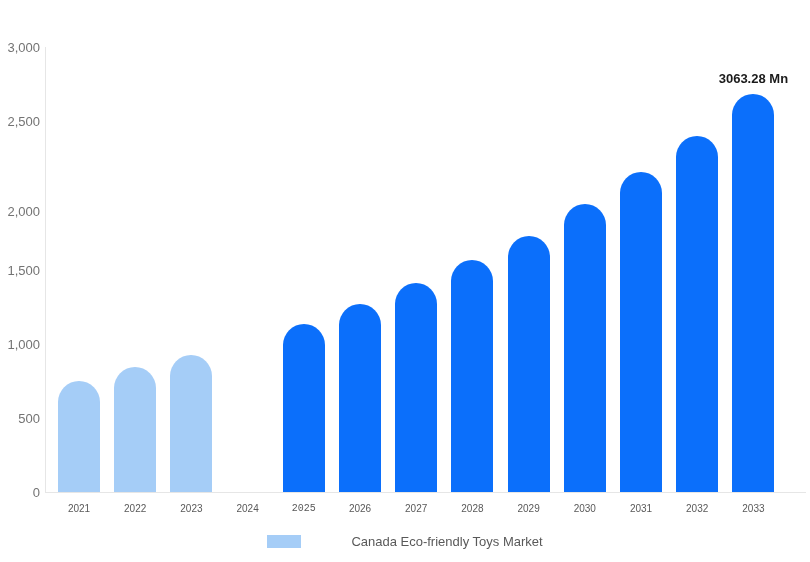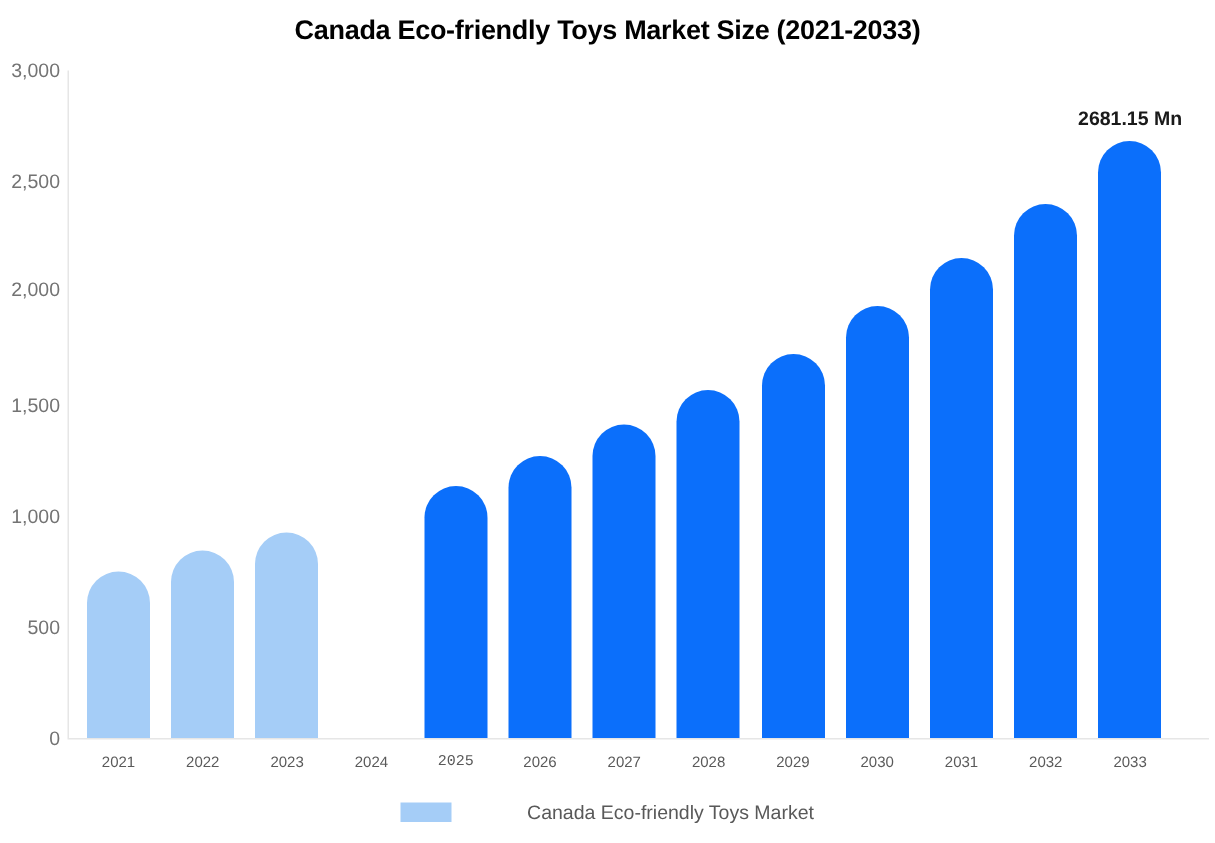--- a/index.html
+++ b/index.html
@@ -119,28 +119,27 @@
     font-size: 13px;
     color: #595959;
     margin-left: 40px;
   }
 </style>
 </head>
 <body>
 
 <div id="chart-root">
 
-  <div class="chart-title">Canada Eco-friendly Toys Market Size (2021-2033)</div>
 
   <div class="y-axis" id="y-axis">
       <div class="y-tick" style="top: 492px;">0</div>
       <div class="y-tick" style="top: 417.833px;">500</div>
       <div class="y-tick" style="top: 343.667px;">1,000</div>
       <div class="y-tick" style="top: 269.5px;">1,500</div>
-      <div class="y-tick" style="top: 193px; margin-left: 24px;">2,000</div>
+      <div class="y-tick" style="top: 211px; margin-left: 24px;">2,000</div>
       <div class="y-tick" style="top: 121.167px;">2,500</div>
       <div class="y-tick" style="top: 47px;">3,000</div>
     </div>
   <div class="axis-line"></div>
   <div class="baseline"></div>
 
   <div class="plot-area" id="plot-area">
       <div class="bar-group" style="left: 12px; height: 445px;">
         <div class="bar" style="height: 110.953px; background: rgb(165, 205, 247);"></div>
       </div>
@@ -169,21 +168,21 @@
         <div class="bar" style="height: 288.063px; background: rgb(11, 111, 251);"></div>
       </div>
       <div class="bar-group" style="left: 574px; height: 445px;">
         <div class="bar" style="height: 319.955px; background: rgb(11, 111, 251);"></div>
       </div>
       <div class="bar-group" style="left: 630.2px; height: 445px;">
         <div class="bar" style="height: 356px; background: rgb(11, 111, 251);"></div>
       </div>
       <div class="bar-group" style="left: 686.4px; height: 445px;">
         <div class="bar" style="height: 397.704px; background: rgb(11, 111, 251);"></div>
-        <div class="bar-label" style="bottom: 405.704px;">2681.15 Mn</div>
+        <div class="bar-label" style="bottom: 405.704px;">3063.28 Mn</div>
       </div>
     </div>
 
   <div id="x-axis">
       <div class="x-tick" style="left: 49px;">2021</div>
       <div class="x-tick" style="left: 105.2px;">2022</div>
       <div class="x-tick" style="left: 161.4px;">2023</div>
       <div class="x-tick" style="left: 217.6px;">2024</div>
       <div class="x-tick" style="left: 273.8px; font-family: Liberation Mono, monospace;">2025</div>
       <div class="x-tick" style="left: 330px;">2026</div>

